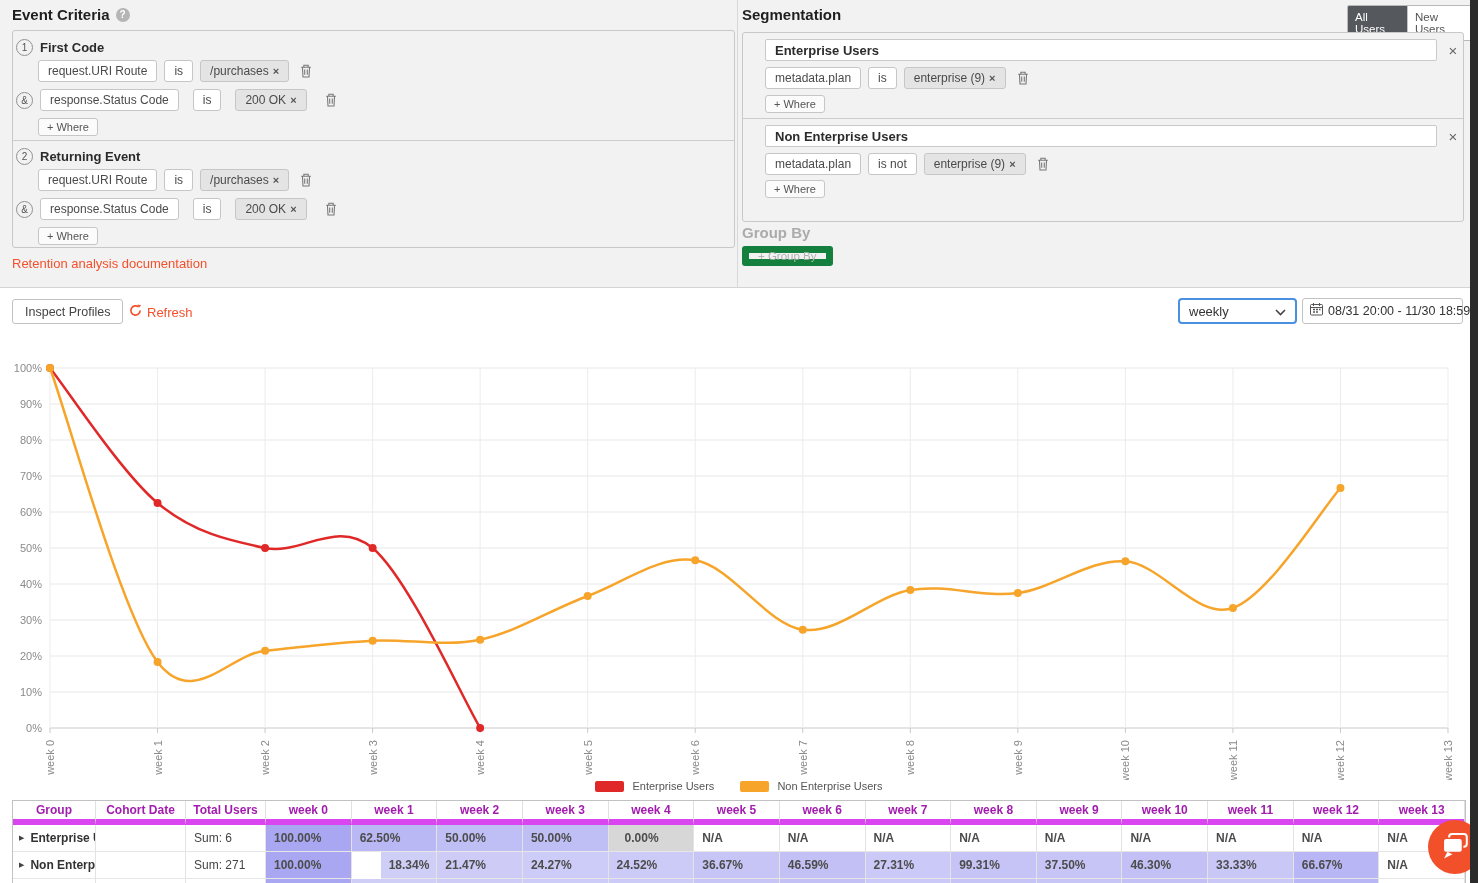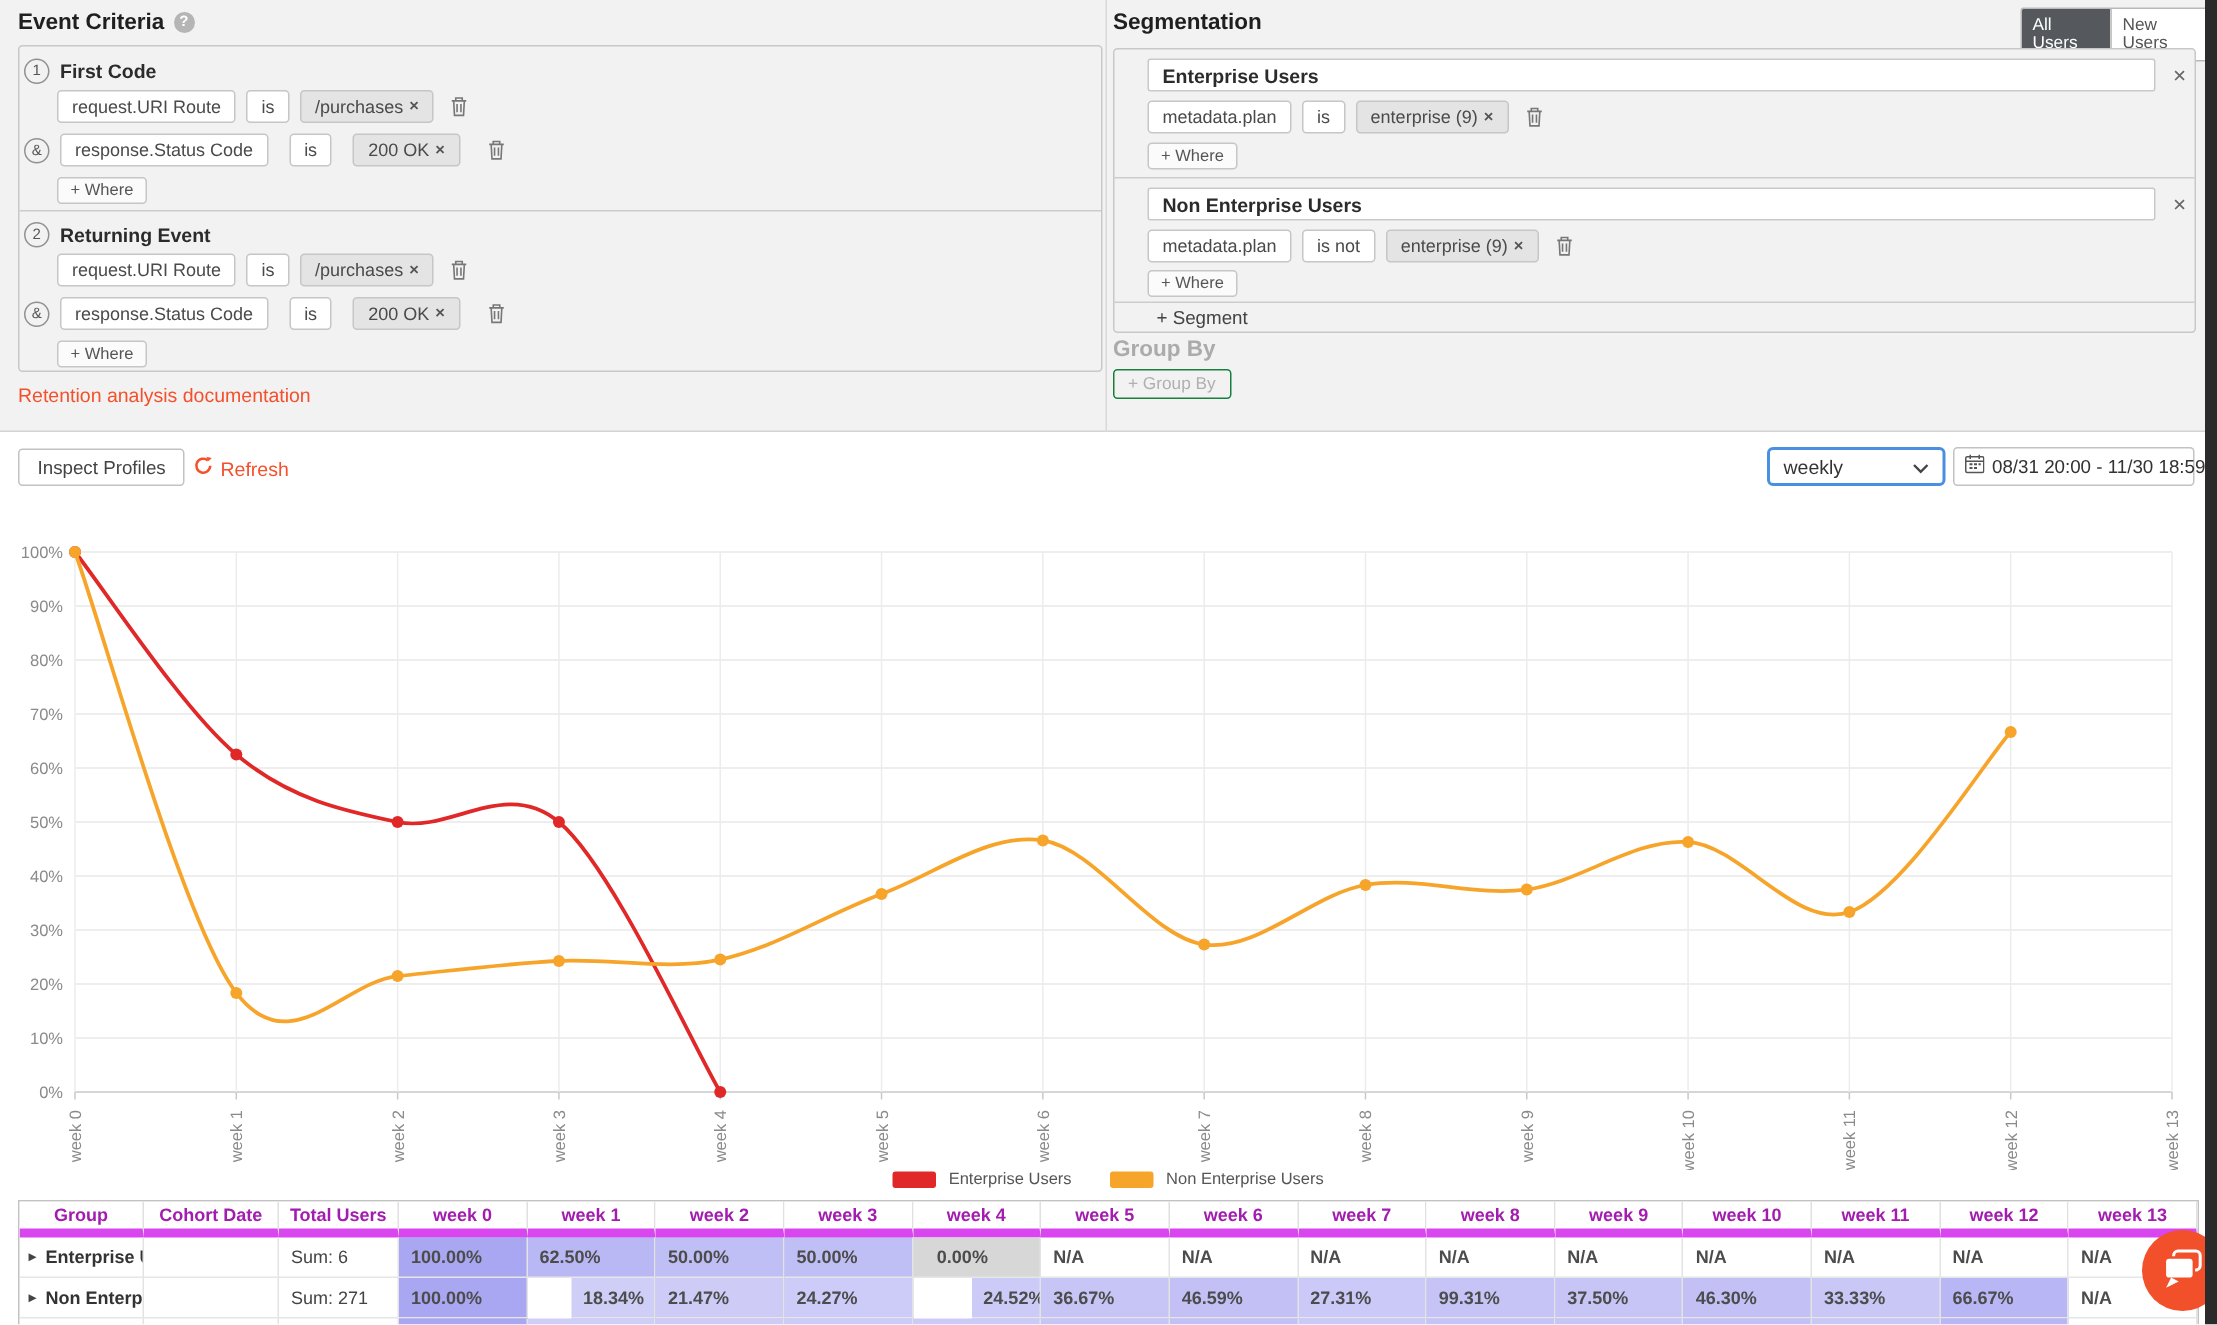--- a/index.html
+++ b/index.html
@@ -37,21 +37,21 @@
   .toggle .opt{font-size:11.5px;padding:1px 7px;display:flex;align-items:center;background:#fff;color:#555}
   .toggle .opt.sel{background:#55585c;color:#fff}
   .seg-name{position:absolute;height:22px;background:#fff;border:1px solid #c9c9c9;border-radius:2px;
     font-size:13px;font-weight:bold;color:#2b2b2b;display:flex;align-items:center;padding:0 9px;overflow:hidden;white-space:nowrap}
   .seg-close{position:absolute;width:16px;height:16px;font-size:15px;color:#666;display:flex;align-items:center;justify-content:center}
   .seg-close::after{content:'\00d7'}
   .seg-footer{position:absolute;left:0;right:0;bottom:0;height:20px;border-top:1px solid #ccc;display:flex;align-items:center;
     font-size:12.5px;color:#444;padding-left:28px}
   .groupby-title{position:absolute;left:742px;top:224px;font-size:15px;font-weight:bold;color:#ababab}
   .groupby-btn{position:absolute;left:742px;top:246px;height:20px;display:inline-flex;align-items:center;padding:0 9px;
-    border:1px solid #15803d;border-radius:3px;font-size:11.5px;color:#b0b0b0;background:transparent}
+    border:7px solid #15803d;border-radius:3px;font-size:11.5px;color:#b0b0b0;background:transparent}
 
   
   .inspect-btn{position:absolute;left:12px;top:299px;height:25px;display:inline-flex;align-items:center;padding:0 12px;
     background:#fff;border:1px solid #c2c2c2;border-radius:3px;font-size:12.5px;color:#444}
   .refresh{position:absolute;left:129px;top:304px;display:flex;align-items:center;gap:5px;font-size:13px;color:#f4502c}
   .interval-select{position:absolute;left:1178px;top:298px;width:119px;height:26px;background:#fff;border:2px solid #4a90e2;
     border-radius:4px;display:flex;align-items:center;justify-content:space-between;padding:0 9px;font-size:13px;color:#333}
   .date-btn{position:absolute;left:1302px;top:298px;width:161px;height:26px;background:#fff;border:1px solid #c2c2c2;
     border-radius:3px;display:flex;align-items:center;gap:5px;padding:0 7px;font-size:12.5px;color:#333;white-space:nowrap}
 
@@ -213,21 +213,20 @@
         <span class="trash-icon">
             <svg width="12" height="14" viewBox="0 0 11 13">
               <path d="M1 3h9M3.5 3V1.2h4V3M2.2 3l.5 9h5.6l.5-9M4.3 5v5M6.7 5v5" stroke="#777" fill="none" stroke-width="1"></path>
             </svg>
           </span>
       </div>
       <div class="filter-row" style="left:22px;top:61px">
         <span class="where-btn">+ Where</span>
       </div>
     </div>
-    <div class="seg-footer">+ Segment</div>
   </div>
 
   <div class="groupby-title">Group By</div>
   <div class="groupby-btn">+ Group By</div>
 </div>
 
 <button class="inspect-btn">Inspect Profiles</button>
 <div class="refresh">
   <span><svg width="13" height="13" viewBox="0 0 14 14">
         <path d="M12 7a5 5 0 1 1-1.7-3.8" stroke="#f4502c" stroke-width="1.8" fill="none"></path>
@@ -394,21 +393,21 @@
         <div class="td group-cell">
           <div class="expand-arrow">▶</div>
           <div class="group-name">Non Enterprise Users</div>
         </div>
         <div class="td"></div>
         <div class="td">Sum: 271</div>
         <div class="td val" style="background: rgba(98, 94, 230, 0.55);">100.00%</div>
         <div class="td val" style="background: rgba(98, 94, 230, 0.306); margin-left: 29px;">18.34%</div>
         <div class="td val" style="background: rgba(98, 94, 230, 0.314);">21.47%</div>
         <div class="td val" style="background: rgba(98, 94, 230, 0.32);">24.27%</div>
-        <div class="td val" style="background: rgba(98, 94, 230, 0.325); margin-left: 39px;">24.52%</div>
+        <div class="td val" style="background: rgba(98, 94, 230, 0.325);">24.52%</div>
         <div class="td val" style="background: rgba(98, 94, 230, 0.36);">36.67%</div>
         <div class="td val" style="background: rgba(98, 94, 230, 0.39);">46.59%</div>
         <div class="td val" style="background: rgba(98, 94, 230, 0.333);">27.31%</div>
         <div class="td val" style="background: rgba(98, 94, 230, 0.365);">99.31%</div>
         <div class="td val" style="background: rgba(98, 94, 230, 0.36);">37.50%</div>
         <div class="td val" style="background: rgba(98, 94, 230, 0.39);">46.30%</div>
         <div class="td val" style="background: rgba(98, 94, 230, 0.35);">33.33%</div>
         <div class="td val" style="background: rgba(98, 94, 230, 0.45);">66.67%</div>
         <div class="td val">N/A</div>
       </div>

